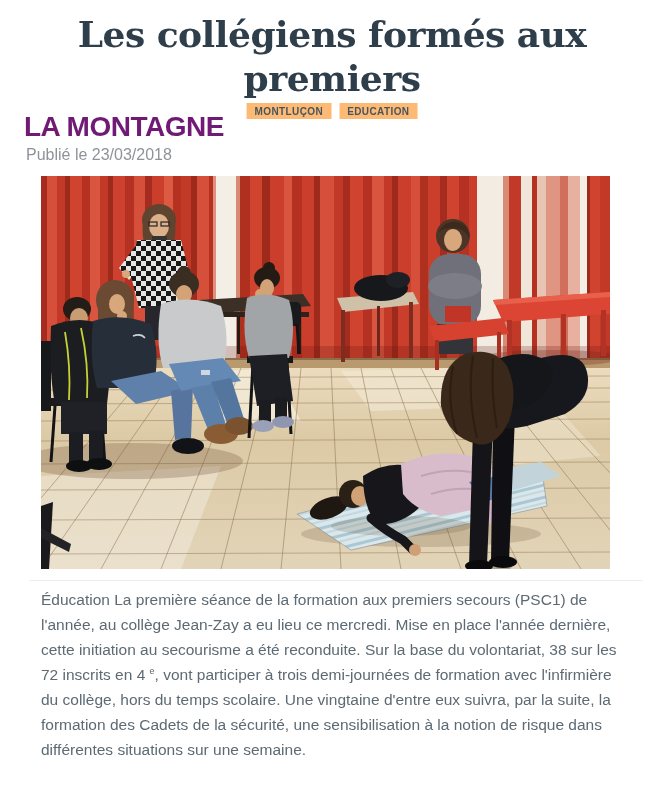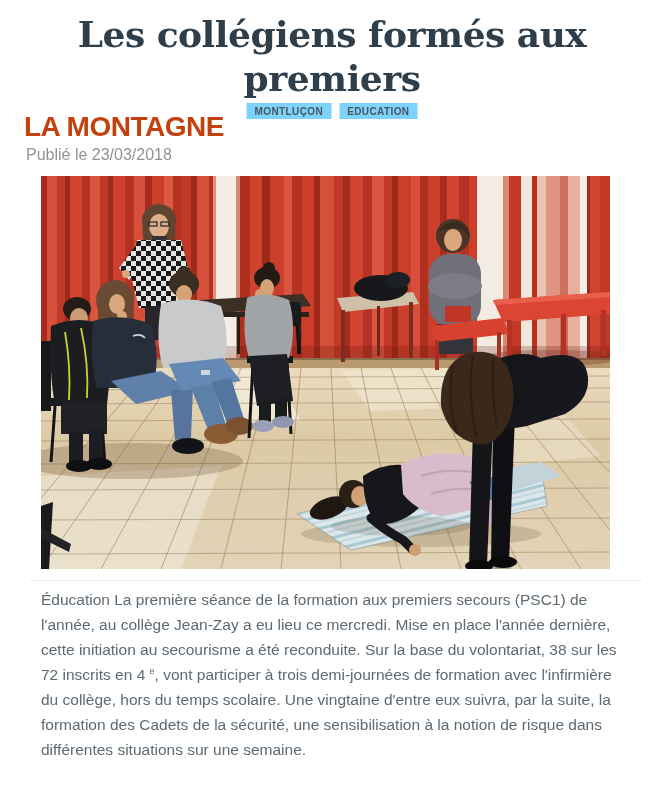--- a/index.html
+++ b/index.html
@@ -10,26 +10,26 @@
   h1.title{
     margin:12px 8px 2px;text-align:center;
     font-family:"DejaVu Serif","Liberation Serif",serif;
     font-weight:700;font-size:36px;line-height:44px;letter-spacing:-0.5px;
     color:#2f3e4b;
   }
   .meta{position:relative;height:74px;}
   .tags{display:flex;gap:8px;}
   .tags-top{position:absolute;left:50%;top:1px;transform:translateX(-50%);}
   .tag{
-    background:#7dd3fc;color:#47555f;font-size:10px;font-weight:700;
+    background:#fdba74;color:#47555f;font-size:10px;font-weight:700;
     letter-spacing:0.4px;padding:3px 8px 2px;text-transform:uppercase;
     white-space:nowrap;
   }
   .brand{
-    position:absolute;left:24px;top:9px;color:#c2410c;
+    position:absolute;left:24px;top:9px;color:#701a75;
     font-weight:700;font-size:28px;letter-spacing:-0.5px;
   }
   .pub-date{position:absolute;left:26px;top:44px;color:#8f9398;font-size:16px;}
   figure.photo{margin:0 0 0 41px;padding:0;width:569px;height:393px;line-height:0;}
   .hairline{margin:11px 0 0 30px;width:612px;border-top:1px solid #ececec;height:0;}
   p.body{
     margin:6px 0 0 41px;width:589px;color:#5d6a73;font-size:15.5px;
     line-height:25px;
   }
   p.body sup{font-size:9px;line-height:0;}

